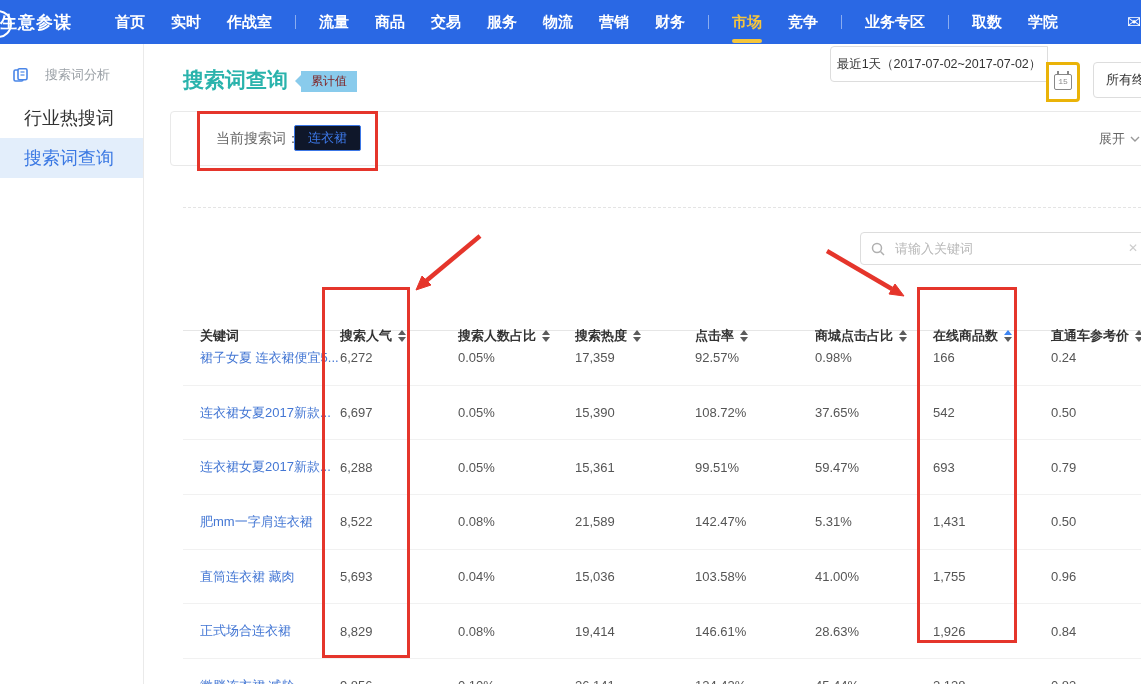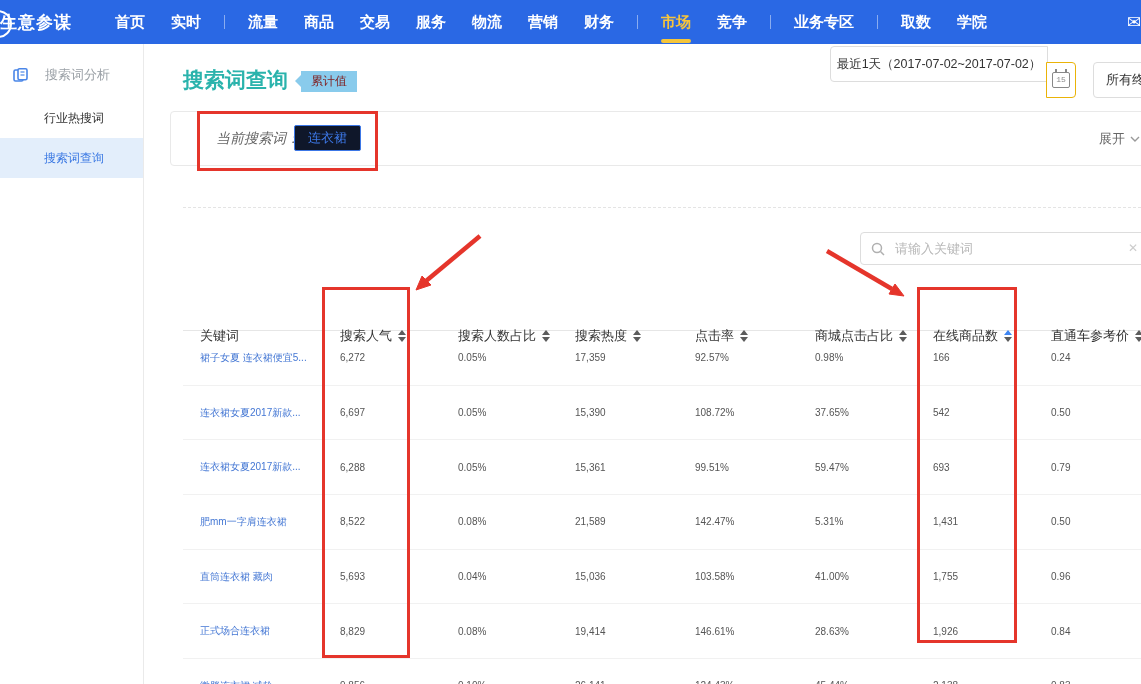--- a/index.html
+++ b/index.html
@@ -18,47 +18,47 @@
   .nav-item.active{color:#F7C53C;}
   .nav-item.active::after{content:"";position:absolute;left:13px;right:13px;bottom:1px;height:4px;
                           background:#F5C53A;border-radius:2px;}
   .nav-divider{width:1px;height:14px;background:rgba(255,255,255,.45);margin:0 10px;}
   .mail-icon{position:absolute;left:1127px;top:12px;color:#fff;font-size:17px;}
 
   
   #sidebar{position:absolute;left:0;top:44px;width:143px;bottom:0;background:#fff;
            border-right:1px solid #eaeaea;z-index:4;}
   .side-section{display:flex;align-items:center;gap:17px;padding:22px 0 14px 13px;color:#9aa0a6;font-size:13px;}
-  .side-item{height:40px;line-height:40px;padding-left:44px;font-size:12px;color:#333;cursor:pointer;}
+  .side-item{height:40px;line-height:40px;padding-left:24px;font-size:18px;color:#333;cursor:pointer;}
   .side-item.active{background:#E3EEFB;color:#3A78E3;}
 
   
   .page-title{position:absolute;left:183px;top:66px;font-size:21px;font-weight:bold;color:#2AB3AC;z-index:2;}
   .badge{position:absolute;left:301px;top:71px;height:21px;line-height:21px;background:#89CBEC;color:#7f1d1d;
          font-size:12px;padding:0 10px;z-index:2;}
   .badge::before{content:"";position:absolute;left:-6px;top:4px;border-top:6px solid transparent;
                  border-bottom:6px solid transparent;border-right:6px solid #89CBEC;}
   .date-box{position:absolute;left:830px;top:46px;width:216px;height:34px;border:1px solid #ddd;
             border-radius:4px 0 0 4px;display:flex;align-items:center;justify-content:center;
             font-size:12.5px;color:#333;background:#fff;white-space:nowrap;cursor:pointer;z-index:2;}
-  .cal-box{position:absolute;left:1046px;top:62px;width:28px;height:34px;border:1px solid #eab308;
+  .cal-box{position:absolute;left:1046px;top:62px;width:28px;height:34px;border:3px solid #eab308;
            border-radius:0 4px 4px 0;display:flex;align-items:center;justify-content:center;background:#fff;
            cursor:pointer;z-index:2;font-family:Liberation Mono, monospace;}
   .cal{width:16px;height:14px;border:1.5px solid #888;border-radius:2px;position:relative;
        font-size:8px;color:#888;text-align:center;line-height:14px;}
   .cal::before,.cal::after{content:"";position:absolute;top:-4px;width:2px;height:4px;background:#888;}
   .cal::before{left:2px;} .cal::after{right:2px;}
   .terminal-box{position:absolute;left:1093px;top:62px;width:78px;height:34px;border:1px solid #ddd;
                 border-radius:4px;line-height:34px;padding-left:12px;font-size:13px;color:#333;
                 background:#fff;cursor:pointer;z-index:2;white-space:nowrap;}
 
   
   .filter-panel{position:absolute;left:170px;top:111px;width:1000px;height:53px;border:1px solid #e9e9e9;
                 border-radius:4px;background:#fff;z-index:2;}
-  .filter-label{position:absolute;left:45px;top:0;line-height:53px;font-size:14px;color:#666;font-style:italic;}
+  .filter-label{position:absolute;left:45px;top:0;line-height:53px;font-size:14px;color:#666;}
   .term-tag{position:absolute;left:123px;top:13px;height:26px;line-height:24px;box-sizing:border-box;
             padding:0 13px;border:1px solid #3C77E6;color:#3C77E6;font-size:13px;border-radius:2px;
             background:#0f172a;cursor:pointer;}
   .expand{position:absolute;left:928px;top:0;height:53px;display:flex;align-items:center;gap:5px;
           font-size:13px;color:#666;cursor:pointer;}
 
   .dashed{position:absolute;left:183px;width:958px;top:207px;border-top:1px dashed #e4e4e4;}
 
   
   .search-box{position:absolute;left:860px;top:232px;width:296px;height:33px;box-sizing:border-box;
@@ -67,23 +67,23 @@
   .search-box input{border:none;outline:none;flex:1;font-size:13px;color:#333;background:transparent;
                     font-family:inherit;}
   .search-box input::placeholder{color:#b8b8b8;}
   .search-clear{position:absolute;left:1128px;top:241px;color:#ccc;font-size:12px;cursor:pointer;z-index:3;}
 
   
   #table{position:absolute;left:183px;top:290px;width:958px;z-index:1;}
   .thead,.tr{display:grid;grid-template-columns:157px 118px 117px 120px 120px 118px 118px 1fr;
              align-items:center;}
   .thead{height:40px;border-bottom:1px solid #e6e6e6;}
-  .th{display:flex;align-items:center;font-size:13px;font-weight:normal;color:#333;white-space:nowrap;margin-top:37px;}
+  .th{display:flex;align-items:center;font-size:13px;font-weight:bold;color:#333;white-space:nowrap;margin-top:37px;}
   .th:first-child{padding-left:17px;}
-  .tr{height:53.7px;border-bottom:1px solid #f1f1f1;font-size:10px;color:#555;}
+  .tr{height:53.7px;border-bottom:1px solid #f1f1f1;font-size:13px;color:#555;}
   .td{white-space:nowrap;overflow:hidden;}
   .td:first-child{padding-left:17px;}
   .td.keyword{color:#4477D4;cursor:pointer;}
   .sort{display:inline-flex;flex-direction:column;gap:2px;margin-left:6px;cursor:pointer;}
   .sort i{display:block;width:0;height:0;border-left:4px solid transparent;border-right:4px solid transparent;}
   .sort i.up{border-bottom:5px solid #5c5c5c;}
   .sort i.dn{border-top:5px solid #5c5c5c;}
   .sort.asc i.up{border-bottom-color:#3E85F2;}
 
   
@@ -97,20 +97,21 @@
 </style>
 </head>
 <body>
 
 <div id="topnav">
   <div class="brand-circle"></div>
   <span class="brand">生意参谋</span>
   <div id="nav-items">
       <span class="nav-item">首页</span>
       <span class="nav-item">实时</span>
+      <span class="nav-item">作战室</span>
       <span class="nav-divider"></span>
       <span class="nav-item">流量</span>
       <span class="nav-item">商品</span>
       <span class="nav-item">交易</span>
       <span class="nav-item">服务</span>
       <span class="nav-item">物流</span>
       <span class="nav-item">营销</span>
       <span class="nav-item">财务</span>
       <span class="nav-divider"></span>
       <span class="nav-item active">市场</span>

